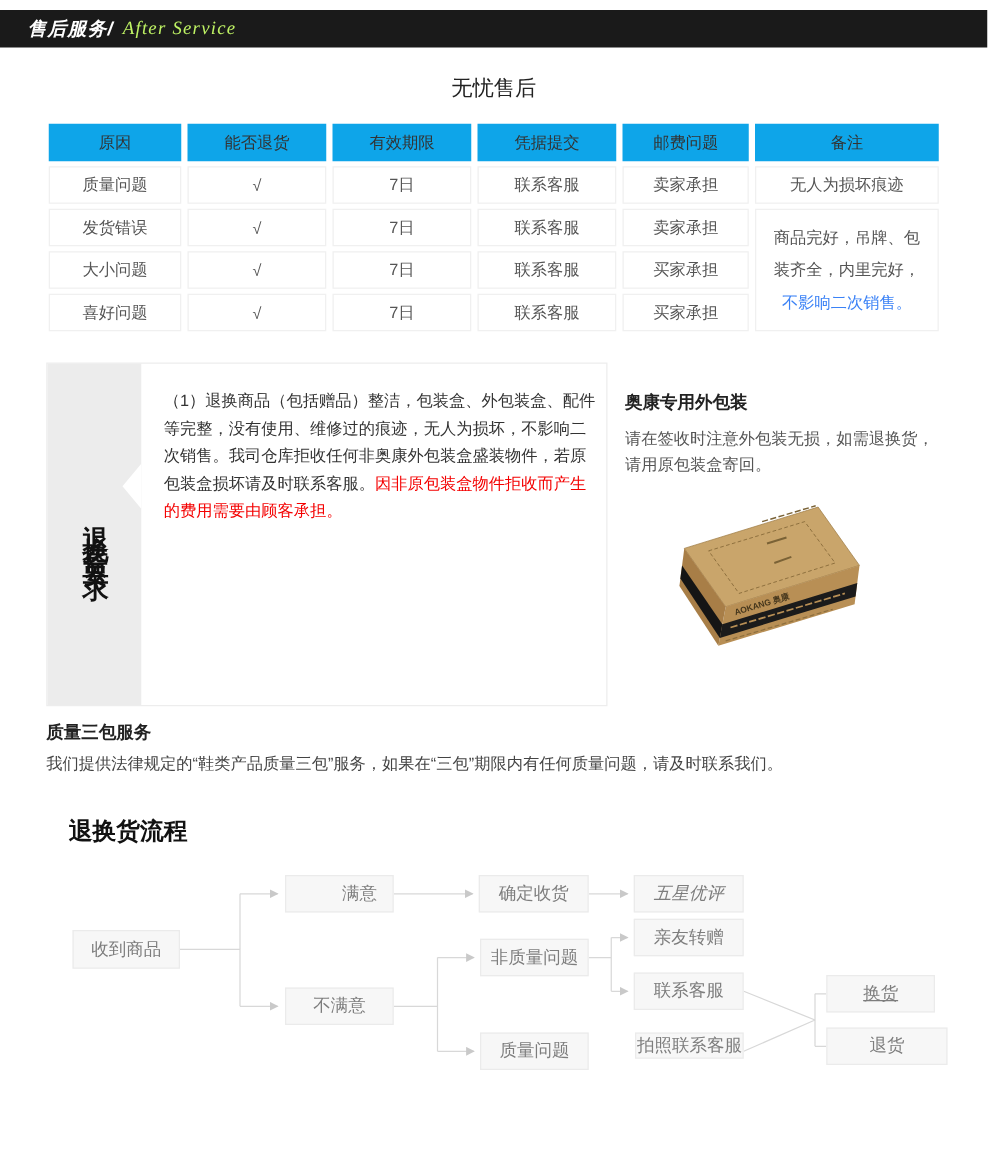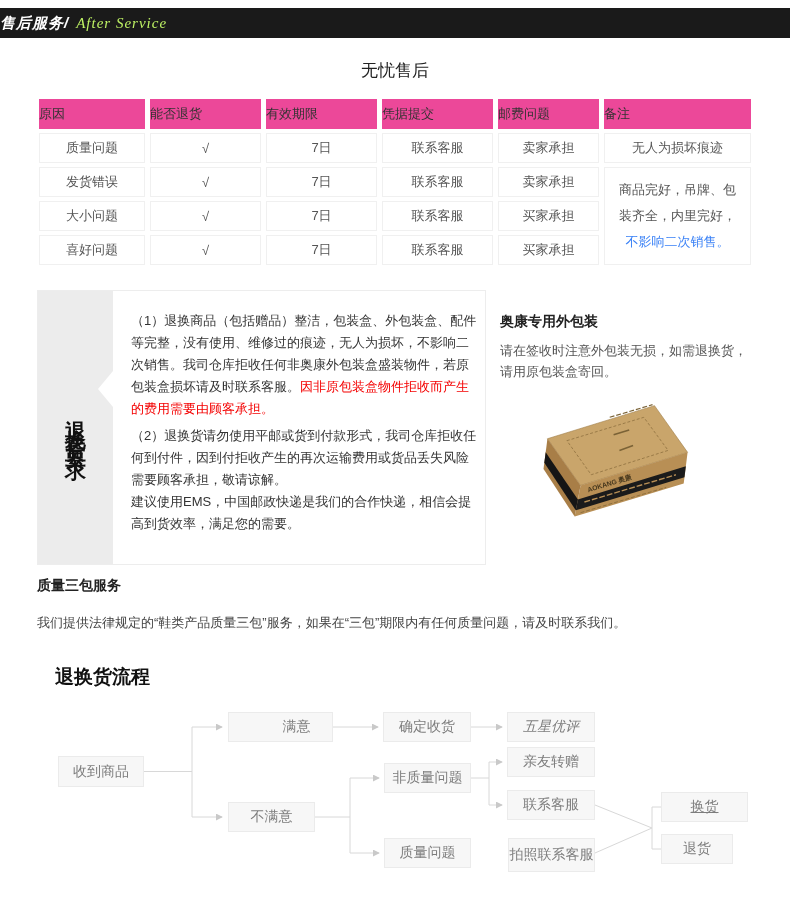--- a/index.html
+++ b/index.html
@@ -1,30 +1,30 @@
 <!DOCTYPE html>
 <html><head>
 <meta charset="utf-8">
 <style>
   * { margin:0; padding:0; box-sizing:border-box; }
   html,body { background:#fff; }
   body { width:790px; height:922px; font-family:"Liberation Sans", sans-serif; overflow:hidden; }
   .page { position:relative; width:790px; height:922px; background:#fff; }
 
   
-  .topbar { margin-top:8px; height:30px; background:#1a1a1a; display:flex; align-items:center; }
+  .topbar { margin-top:8px; height:30px; background:#1a1a1a; display:flex; align-items:center; padding-left:22px; }
   .topbar-cn { color:#ffffff; font-weight:bold; font-style:italic; font-size:15px; letter-spacing:1px; }
   .topbar-en { color:#bef264; font-style:italic; font-size:15px; margin-left:7px; font-family:"Liberation Serif", serif; letter-spacing:1px; }
 
   
   .main-title { margin-top:21px; text-align:center; font-size:17px; font-weight:normal; color:#222; }
 
   
   table.policy { width:722px; margin:13px auto 0 34px; border-collapse:separate; border-spacing:5px 4px; table-layout:fixed; }
-  table.policy th { background:#ec4899; font-weight:normal; color:#333; font-size:13px; height:30px; text-align:left; }
+  table.policy th { background:#0ea5e9; font-weight:normal; color:#333; font-size:13px; height:30px; text-align:center; }
   table.policy td { background:#fff; border:1px solid #f0f0f0; color:#555; font-size:13px; height:30px; text-align:center; }
   td.remark-merged { text-align:left; vertical-align:middle; padding:0 11px; line-height:26px; }
   .red-light { color:#3b82f6; }
   .red-strong { color:#f40000; }
 
   
   .mid-row { display:flex; margin:21px 0 0 37px; }
   .req-box { position:relative; width:449px; height:275px; border:1px solid #ededed; background:#fff; flex:none; }
   .req-side { position:absolute; left:0; top:0; bottom:0; width:75px; background:#ececec; display:flex; align-items:center; justify-content:center; }
   .req-side-label { writing-mode:vertical-rl; text-orientation:upright; font-size:21px; font-weight:bold; color:#111; letter-spacing:10px; }
@@ -34,21 +34,21 @@
   .req-content p + p { margin-top:5px; }
 
   .pack-col { padding:23px 0 0 14px; width:300px; }
   .pack-title { font-size:14px; font-weight:bold; color:#222; }
   .pack-desc { margin-top:9px; font-size:13px; color:#555; line-height:21px; width:252px; }
   .pack-box-art { margin:10px 0 0 20px; }
 
   
   .warranty { margin:12px 37px 0 37px; }
   .warranty-title { font-size:14px; font-weight:bold; color:#222; }
-  .warranty-desc { margin-top:19px; font-size:13px; color:#444; }
+  .warranty-desc { margin-top:7px; font-size:13px; color:#444; }
 
   
   .flow-title { margin:32px 0 0 55px; font-size:19px; font-weight:bold; color:#111; }
   .flow { position:relative; height:185px; margin-top:20px; }
   .flow svg.lines { position:absolute; left:0; top:0; }
   .flow-node { position:absolute; background:#f7f7f7; border:1px solid #ebebeb; color:#7d7d7d; font-size:14px;
                display:flex; align-items:center; justify-content:center; }
 </style>
 </head>
 <body>
@@ -119,21 +119,20 @@
   </table>
 
   <div class="mid-row">
     <div class="req-box">
       <div class="req-side">
         <span class="req-side-label">退换货要求</span>
       </div>
       <div class="req-notch"></div>
       <div class="req-content">
         <p><span>（1）退换商品（包括赠品）整洁，包装盒、外包装盒、配件等完整，没有使用、维修过的痕迹，无人为损坏，不影响二次销售。我司仓库拒收任何非奥康外包装盒盛装物件，若原包装盒损坏请及时联系客服。</span><span class="red-strong">因非原包装盒物件拒收而产生的费用需要由顾客承担。</span></p>
-        <p><span>（2）退换货请勿使用平邮或货到付款形式，我司仓库拒收任何到付件，因到付拒收产生的再次运输费用或货品丢失风险需要顾客承担，敬请谅解。</span><br><span>建议使用EMS，中国邮政快递是我们的合作快递，相信会提高到货效率，满足您的需要。</span></p>
       </div>
     </div>
 
     <div class="pack-col">
       <div class="pack-title">奥康专用外包装</div>
       <div class="pack-desc">请在签收时注意外包装无损，如需退换货，请用原包装盒寄回。</div>
       <svg class="pack-box-art" width="195" height="146" viewBox="0 0 200 150">
 
         <polygon points="28,48 138,14 172,62 62,96" fill="#c9a56b" stroke="#9d7a44" stroke-width="0.6"></polygon>
         <polygon points="62,96 172,62 168,94 56,128" fill="#b88f55"></polygon>
@@ -177,26 +176,26 @@
         <path d="M315,107 H350 M350,68 V143"></path>
         <path d="M350,68 H379" marker-end="url(#arr)"></path>
         <path d="M350,143 H379" marker-end="url(#arr)"></path>
         <path d="M471,68 H489 M489,52 V95"></path>
         <path d="M489,52 H502" marker-end="url(#arr)"></path>
         <path d="M489,95 H502" marker-end="url(#arr)"></path>
         <path d="M595,95 L652,118 M595,143 L652,118 M652,97 V139 M652,97 H661 M652,139 H661"></path>
       </g>
     </svg>
     <div class="flow-node" style="left:58px;  top:46px;  width:86px; height:31px;">收到商品</div>
-    <div class="flow-node" style="left:228px; top:2px;   width:105px; height:30px;padding-left:32px;">满意</div>
+    <div class="flow-node" style="left:228px; top:2px;   width:87px; height:30px;padding-left:32px;">满意</div>
     <div class="flow-node" style="left:228px; top:92px;  width:87px; height:30px;">不满意</div>
     <div class="flow-node" style="left:383px; top:2px;   width:88px; height:30px;">确定收货</div>
     <div class="flow-node" style="left:507px; top:2px;   width:88px; height:30px;font-style:italic;">五星优评</div>
     <div class="flow-node" style="left:384px; top:53px;  width:87px; height:30px;">非质量问题</div>
     <div class="flow-node" style="left:507px; top:37px;  width:88px; height:30px;">亲友转赠</div>
     <div class="flow-node" style="left:507px; top:80px;  width:88px; height:30px;">联系客服</div>
     <div class="flow-node" style="left:384px; top:128px; width:87px; height:30px;">质量问题</div>
-    <div class="flow-node" style="left:508px; top:128px; width:87px; height:34px;">拍照联系客服</div>
+    <div class="flow-node" style="left:508px; top:128px; width:87px; height:21px;">拍照联系客服</div>
     <div class="flow-node" style="left:661px; top:82px;  width:87px; height:30px;text-decoration:underline;">换货</div>
-    <div class="flow-node" style="left:661px; top:124px; width:72px; height:30px;">退货</div>
+    <div class="flow-node" style="left:661px; top:124px; width:97px; height:30px;">退货</div>
   </div>
 
 </div>
 
 </body></html>

